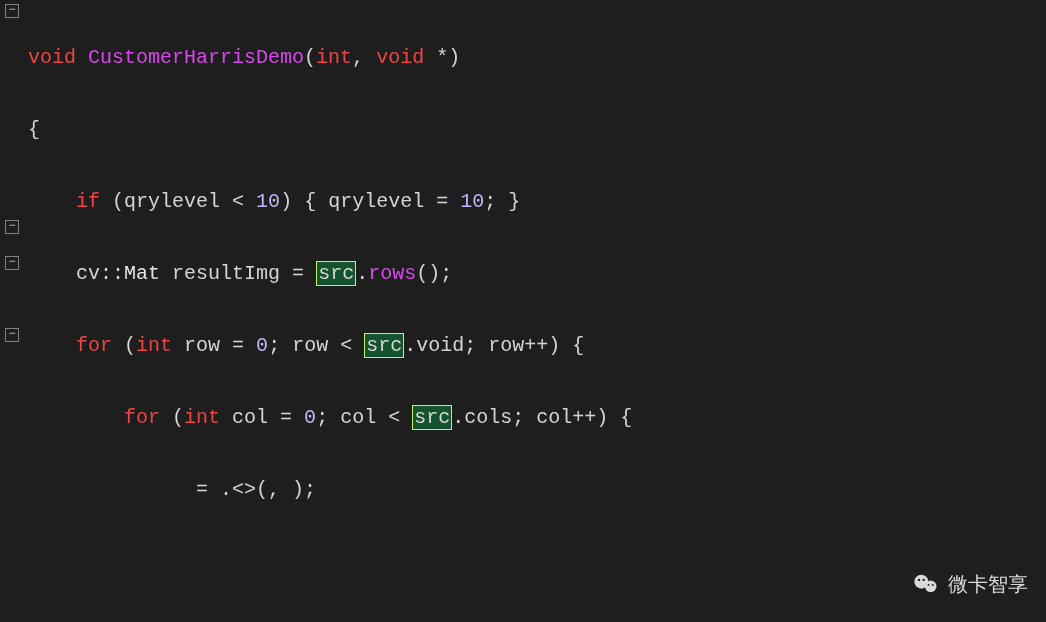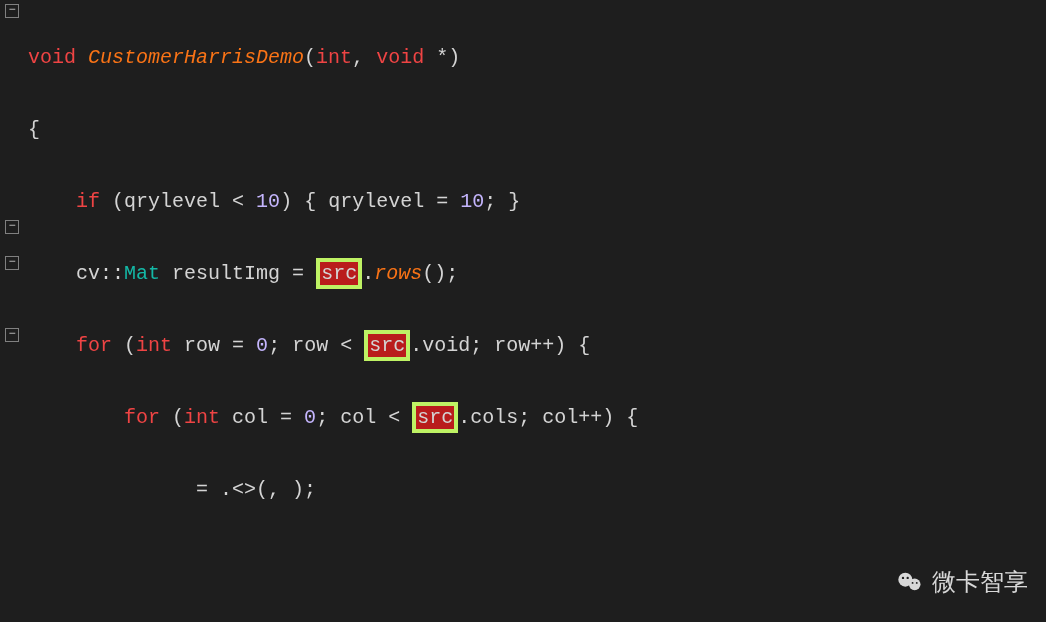--- a/index.html
+++ b/index.html
@@ -36,38 +36,38 @@
   }
   .code {
     flex: 1;
     padding: 4px 0 0 4px;
     color: #d4d4d4;
     line-height: 36px;
     white-space: pre;
   }
   .line { height: 36px; position: relative; }
   .kw { color: #ef4444; }
-  .type { color: #14b8a6; }
-  .func { color: #f97316; font-style: italic; }
+  .type { color: #e5e5e5; }
+  .func { color: #d946ef; }
   .num { color: #c4b5fd; }
   .hl {
-    background: #b91c1c;
-    border: 4px solid #bef264;
+    background: #14532d;
+    border: 1px solid #bef264;
     padding: 0 1px;
   }
   .watermark {
     position: absolute;
     bottom: 24px;
     right: 18px;
     display: flex;
     align-items: center;
     gap: 8px;
     color: #e8e8e8;
     font-family: "Microsoft YaHei", sans-serif;
-    font-size: 24px;
+    font-size: 20px;
     font-weight: 500;
     opacity: 0.92;
   }
   .wm-icon {
     width: 28px; height: 28px;
     display: flex; align-items: center; justify-content: center;
   }
   .wm-icon svg { width: 28px; height: 28px; }
 </style>
 </head>

